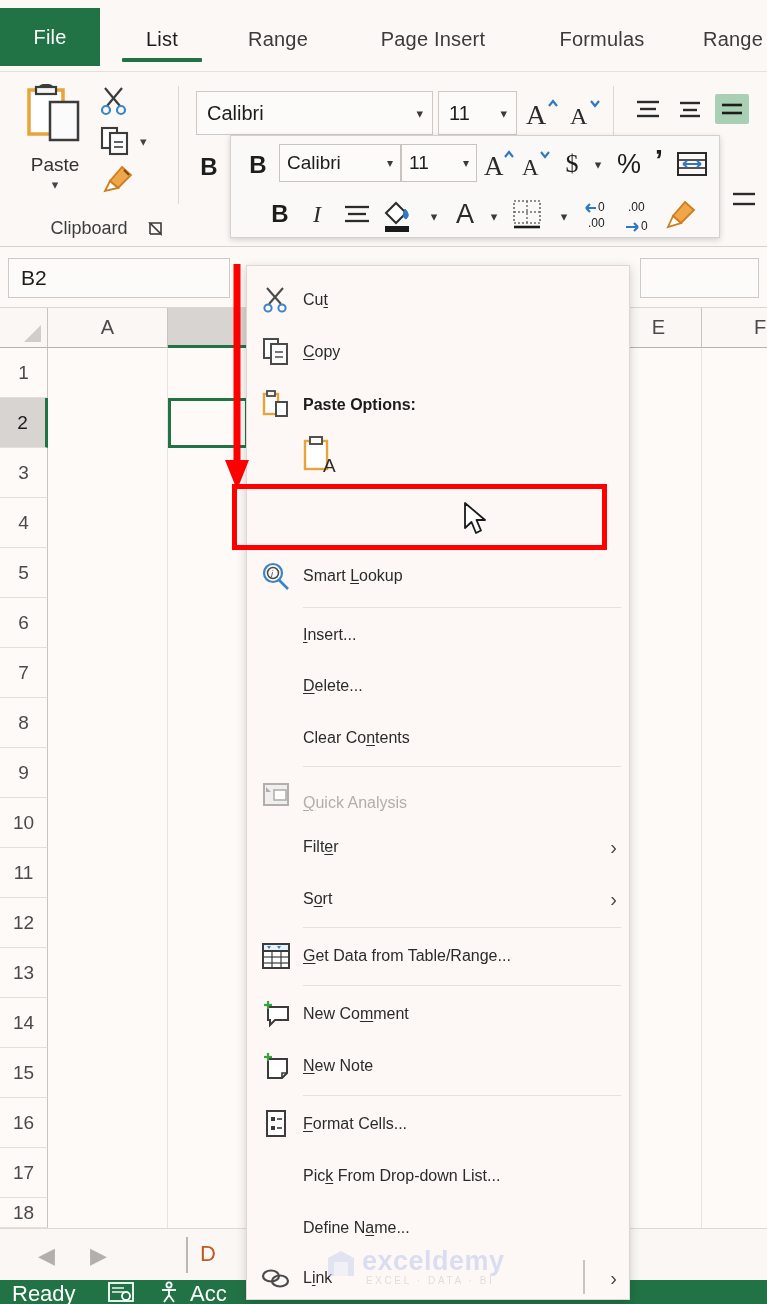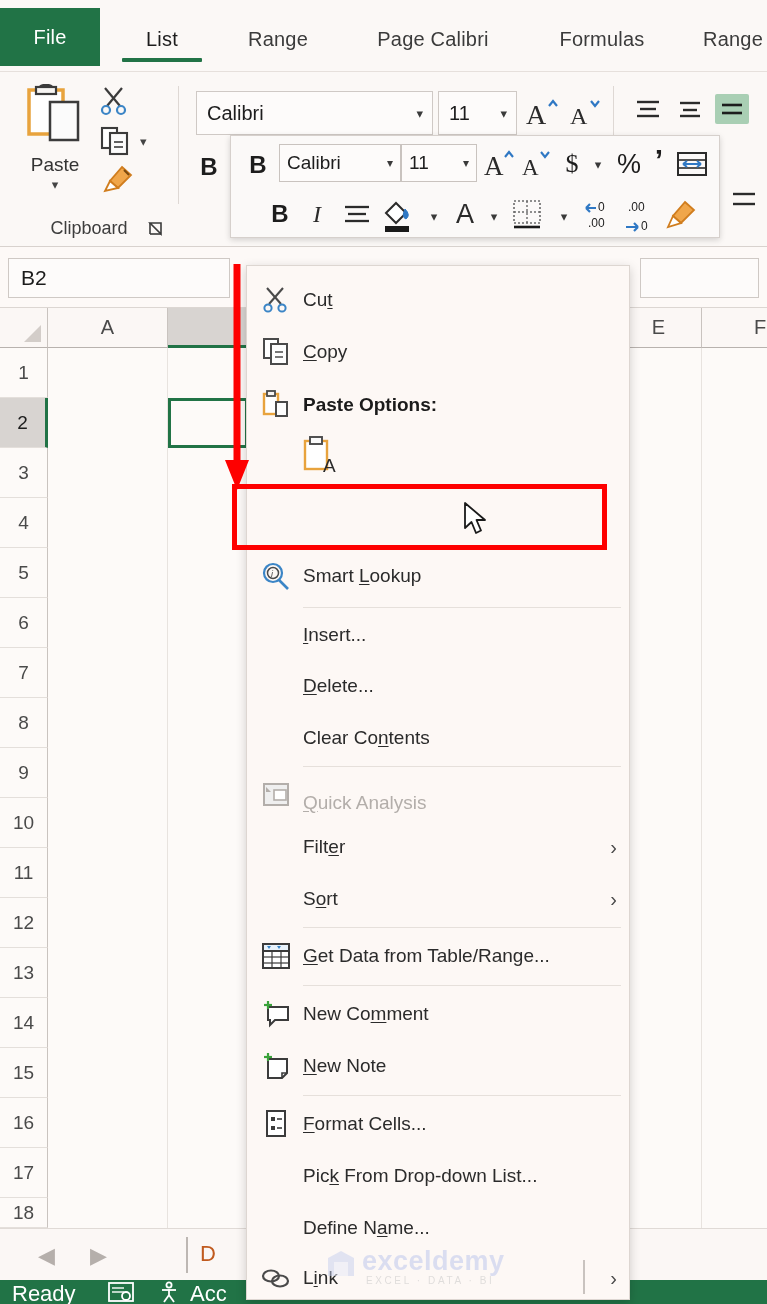--- a/index.html
+++ b/index.html
@@ -112,21 +112,21 @@
 
   
   .ctxmenu {
     position: absolute; left: 246px; top: 265px; width: 384px; height: 1035px;
     background: #fdf8f5; border: 1px solid #ddd6d1;
     box-shadow: 0 3px 10px rgba(0,0,0,.18); z-index: 60;
   }
   .mi { position: absolute; left: 0; width: 384px; display: flex; align-items: center; }
   .mi-ic { position: absolute; left: 12px; width: 34px; display: flex;
     align-items: center; justify-content: center; }
-  .mi-lb { position: absolute; left: 56px; font-size: 19px; color: #2b2b2b; white-space: nowrap; }
+  .mi-lb { position: absolute; left: 56px; font-size: 16px; color: #2b2b2b; white-space: nowrap; }
   .mi-lb u { text-decoration: underline; text-underline-offset: 2px; }
   .mi.bold .mi-lb { font-weight: bold; color: #1b1b1b; }
   .mi.disabled .mi-lb { color: #b3aeaa; margin-top: 16px; }
   .mi-arrow { position: absolute; right: 14px; font-size: 20px; color: #4a4a4a; }
   .mi-sep { position: absolute; left: 56px; width: 318px; height: 1px; background: #e6e0db; }
   .mi.hl { background: #e3ece4; }
   .paste-ic-row { position: absolute; left: 0; width: 384px; }
 
   
   .ann-arrow { position: absolute; z-index: 70; }
@@ -158,21 +158,21 @@
     <div class="tab file" style="left:0">
       <span>File</span>
     </div>
     <div class="tab active" style="left:112px;width:100px">
       <span>List</span>
     </div>
     <div class="tab" style="left:228px;width:100px">
       <span>Range</span>
     </div>
     <div class="tab" style="left:348px;width:170px">
-      <span>Page Calibri</span>
+      <span>Page Insert</span>
     </div>
     <div class="tab" style="left:532px;width:140px">
       <span>Formulas</span>
     </div>
     <div class="tab" style="left:690px;width:86px">
       <span>Range</span>
     </div>
   </div>
 
   <div class="ribbon">

